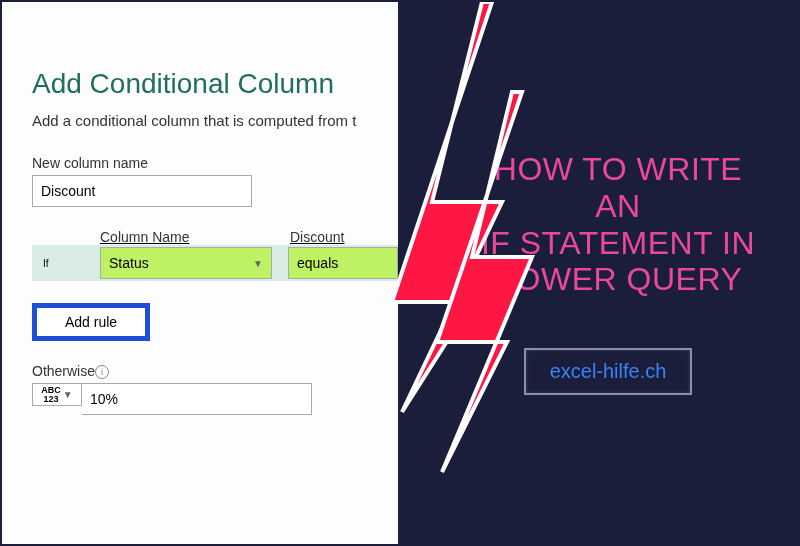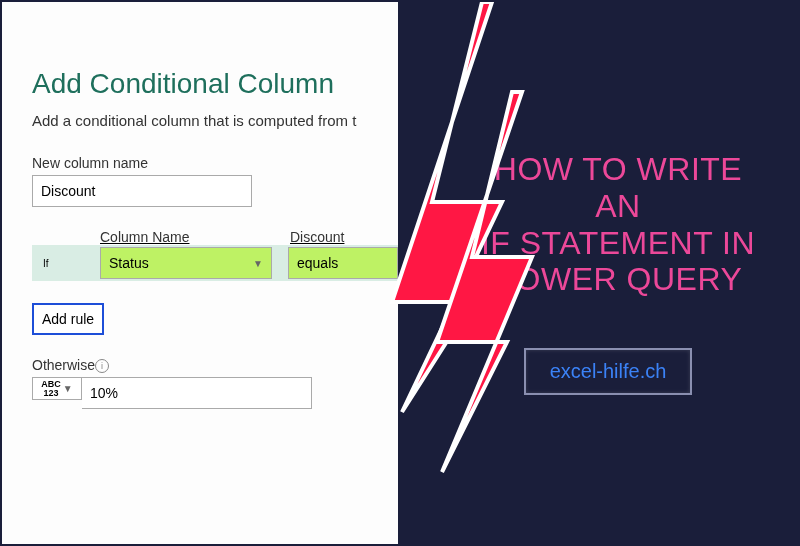--- a/index.html
+++ b/index.html
@@ -15,21 +15,21 @@
     .col-headers { display: flex; margin-left: 68px; gap: 0; text-decoration: underline; }
     .col-headers span { font-size: 14px; color: #333; }
     .col-headers span:first-child { width: 190px; }
     .condition-row { display: flex; align-items: center; }
     .if-cell { width: 68px; background: #d9ede4; height: 36px; display: flex; align-items: center; padding-left: 10px; font-size: 10px; border: 1px solid #d9ede4; }
     .bg-strip { background: #d9ede4; height: 36px; display: flex; align-items: center; flex: 1; }
     .select-box { border: 1px solid #aaa; background: #bef264; height: 32px; display: flex; align-items: center; justify-content: space-between; padding: 0 8px; font-size: 14px; margin-right: 16px; }
     .select-box.col-name { width: 172px; }
     .select-box.operator { width: 110px; }
     .caret { font-size: 10px; color: #666; }
-    .btn { border: 2px solid #1d4ed8; background: #fff; padding: 6px 8px; font-size: 14px; cursor: pointer; }
+    .btn { border: 5px solid #1d4ed8; background: #fff; padding: 6px 28px; font-size: 14px; cursor: pointer; }
     .otherwise-label { display: flex; align-items: flex-end; gap: 0; font-size: 14px; color: #333; margin-bottom: 4px; }
     .info-icon { width: 14px; height: 14px; border: 1px solid #888; border-radius: 50%; display: flex; align-items: center; justify-content: center; font-size: 9px; color: #888; }
     .otherwise-row { display: flex; }
     .type-picker { border: 1px solid #aaa; background: #fff; height: 23px; width: 50px; display: flex; align-items: center; justify-content: center; gap: 2px; font-size: 9px; flex-direction: row; }
     .type-picker-inner { display: flex; flex-direction: column; align-items: center; line-height: 1; font-size: 9px; font-weight: bold; }
     .headline { color: #ec4899; font-family: Impact, "Arial Black", sans-serif; font-size: 32px; text-align: center; line-height: 1.15; letter-spacing: 0.5px; margin-bottom: 50px; font-weight: normal; padding: 0 30px 0 70px; }
     .site-badge { border: 2px solid #8a8fb0; padding: 10px 24px; color: #3b82f6; font-size: 20px; font-family: "Segoe UI", sans-serif; margin-left: 20px; box-shadow: 0 0 4px rgba(255,255,255,0.15) inset; }
     .lightning { position: absolute; top: 0; left: 360px; width: 230px; height: 546px; z-index: 10; pointer-events: none; }
   </style>
 </head>

